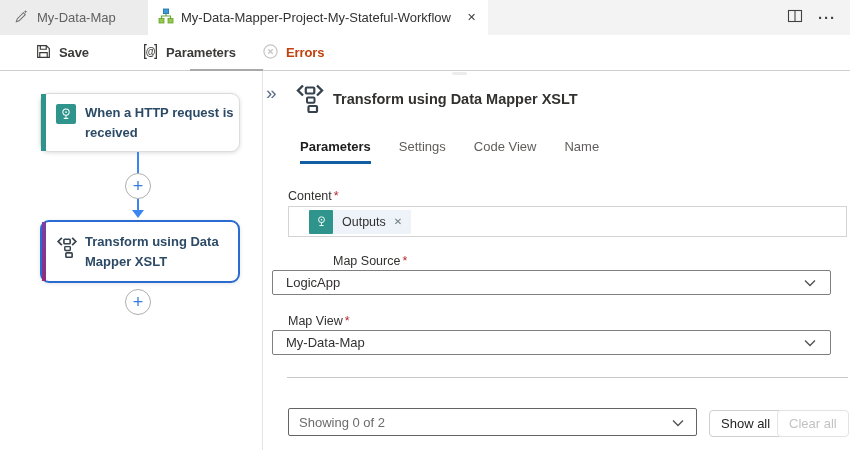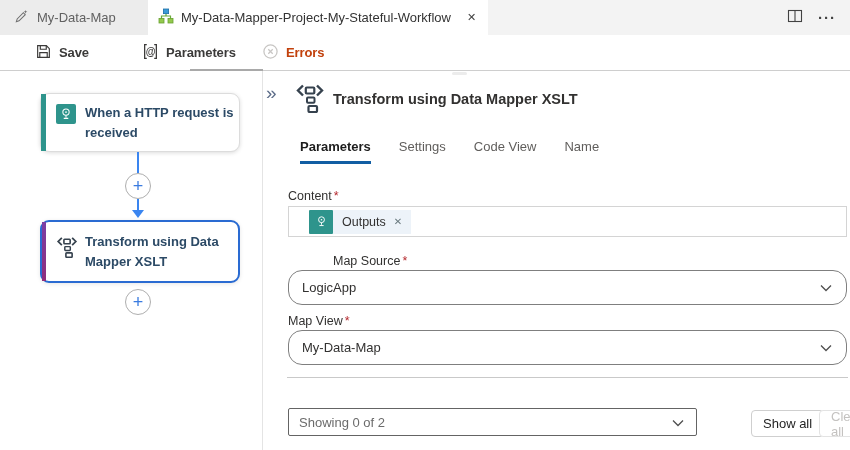--- a/index.html
+++ b/index.html
@@ -57,27 +57,27 @@
 
   .field-label { position:absolute; font-size:12.5px; color:#323130; }
   .req { color:#b4282d; margin-left:2px; }
 
   .content-input { position:absolute; left:288px; top:206px; width:559px; height:31px; border:1px solid #d4d4d4; background:#fff; display:flex; align-items:center; padding-left:8px; }
   .token { display:flex; align-items:stretch; height:24px;margin-left:12px; }
   .token-icon { width:24px; background:#2e948c; border-radius:1px; display:flex; align-items:center; justify-content:center; }
   .token-pill { display:flex; align-items:center; gap:8px; background:#edf3f9; padding:0 9px; font-size:12.5px; color:#323130; }
   .token-x { font-size:10px; color:#69797e; }
 
-  .select { position:absolute; left:288px; width:559px; height:35px; border:1px solid #7f7f7f; border-radius:14px; background:#fff; display:flex; align-items:center; justify-content:space-between; padding:0 14px 0 13px; font-size:13px; color:#323130; }
+  .select { position:absolute; left:272px; width:559px; height:25px; border:1px solid #7f7f7f; border-radius:2px; background:#fff; display:flex; align-items:center; justify-content:space-between; padding:0 14px 0 13px; font-size:13px; color:#323130; }
   .sel-mapsource { top:270px; }
   .sel-mapname { top:330px; }
 
   .adv-divider { position:absolute; left:287px; top:377px; width:561px; height:1px; background:#c9c9c9; }
   .adv-select { position:absolute; left:288px; top:408px; width:409px; height:28px; border:1px solid #646464; border-radius:2px; background:#fff; display:flex; align-items:center; justify-content:space-between; padding:0 12px 0 10px; font-size:13px; color:#6b6b6b; }
-  .btn { position:absolute; top:410px; height:27px; display:inline-flex; align-items:center; padding:0 11px; border:1px solid #cfcfcf; border-radius:4px; background:#fff; font-size:13px; color:#242424;margin-left:42px; }
+  .btn { position:absolute; top:410px; height:27px; display:inline-flex; align-items:center; padding:0 11px; border:1px solid #cfcfcf; border-radius:4px; background:#fff; font-size:13px; color:#242424; }
   .btn-showall { left:709px; }
   .btn-clearall { left:777px; border-color:#e3e3e3; color:#c4c2c0; }
 </style>
 </head>
 <body>
 
 <div id="app">
 
   <div class="tabbar">
     <div class="tab tab-inactive">

